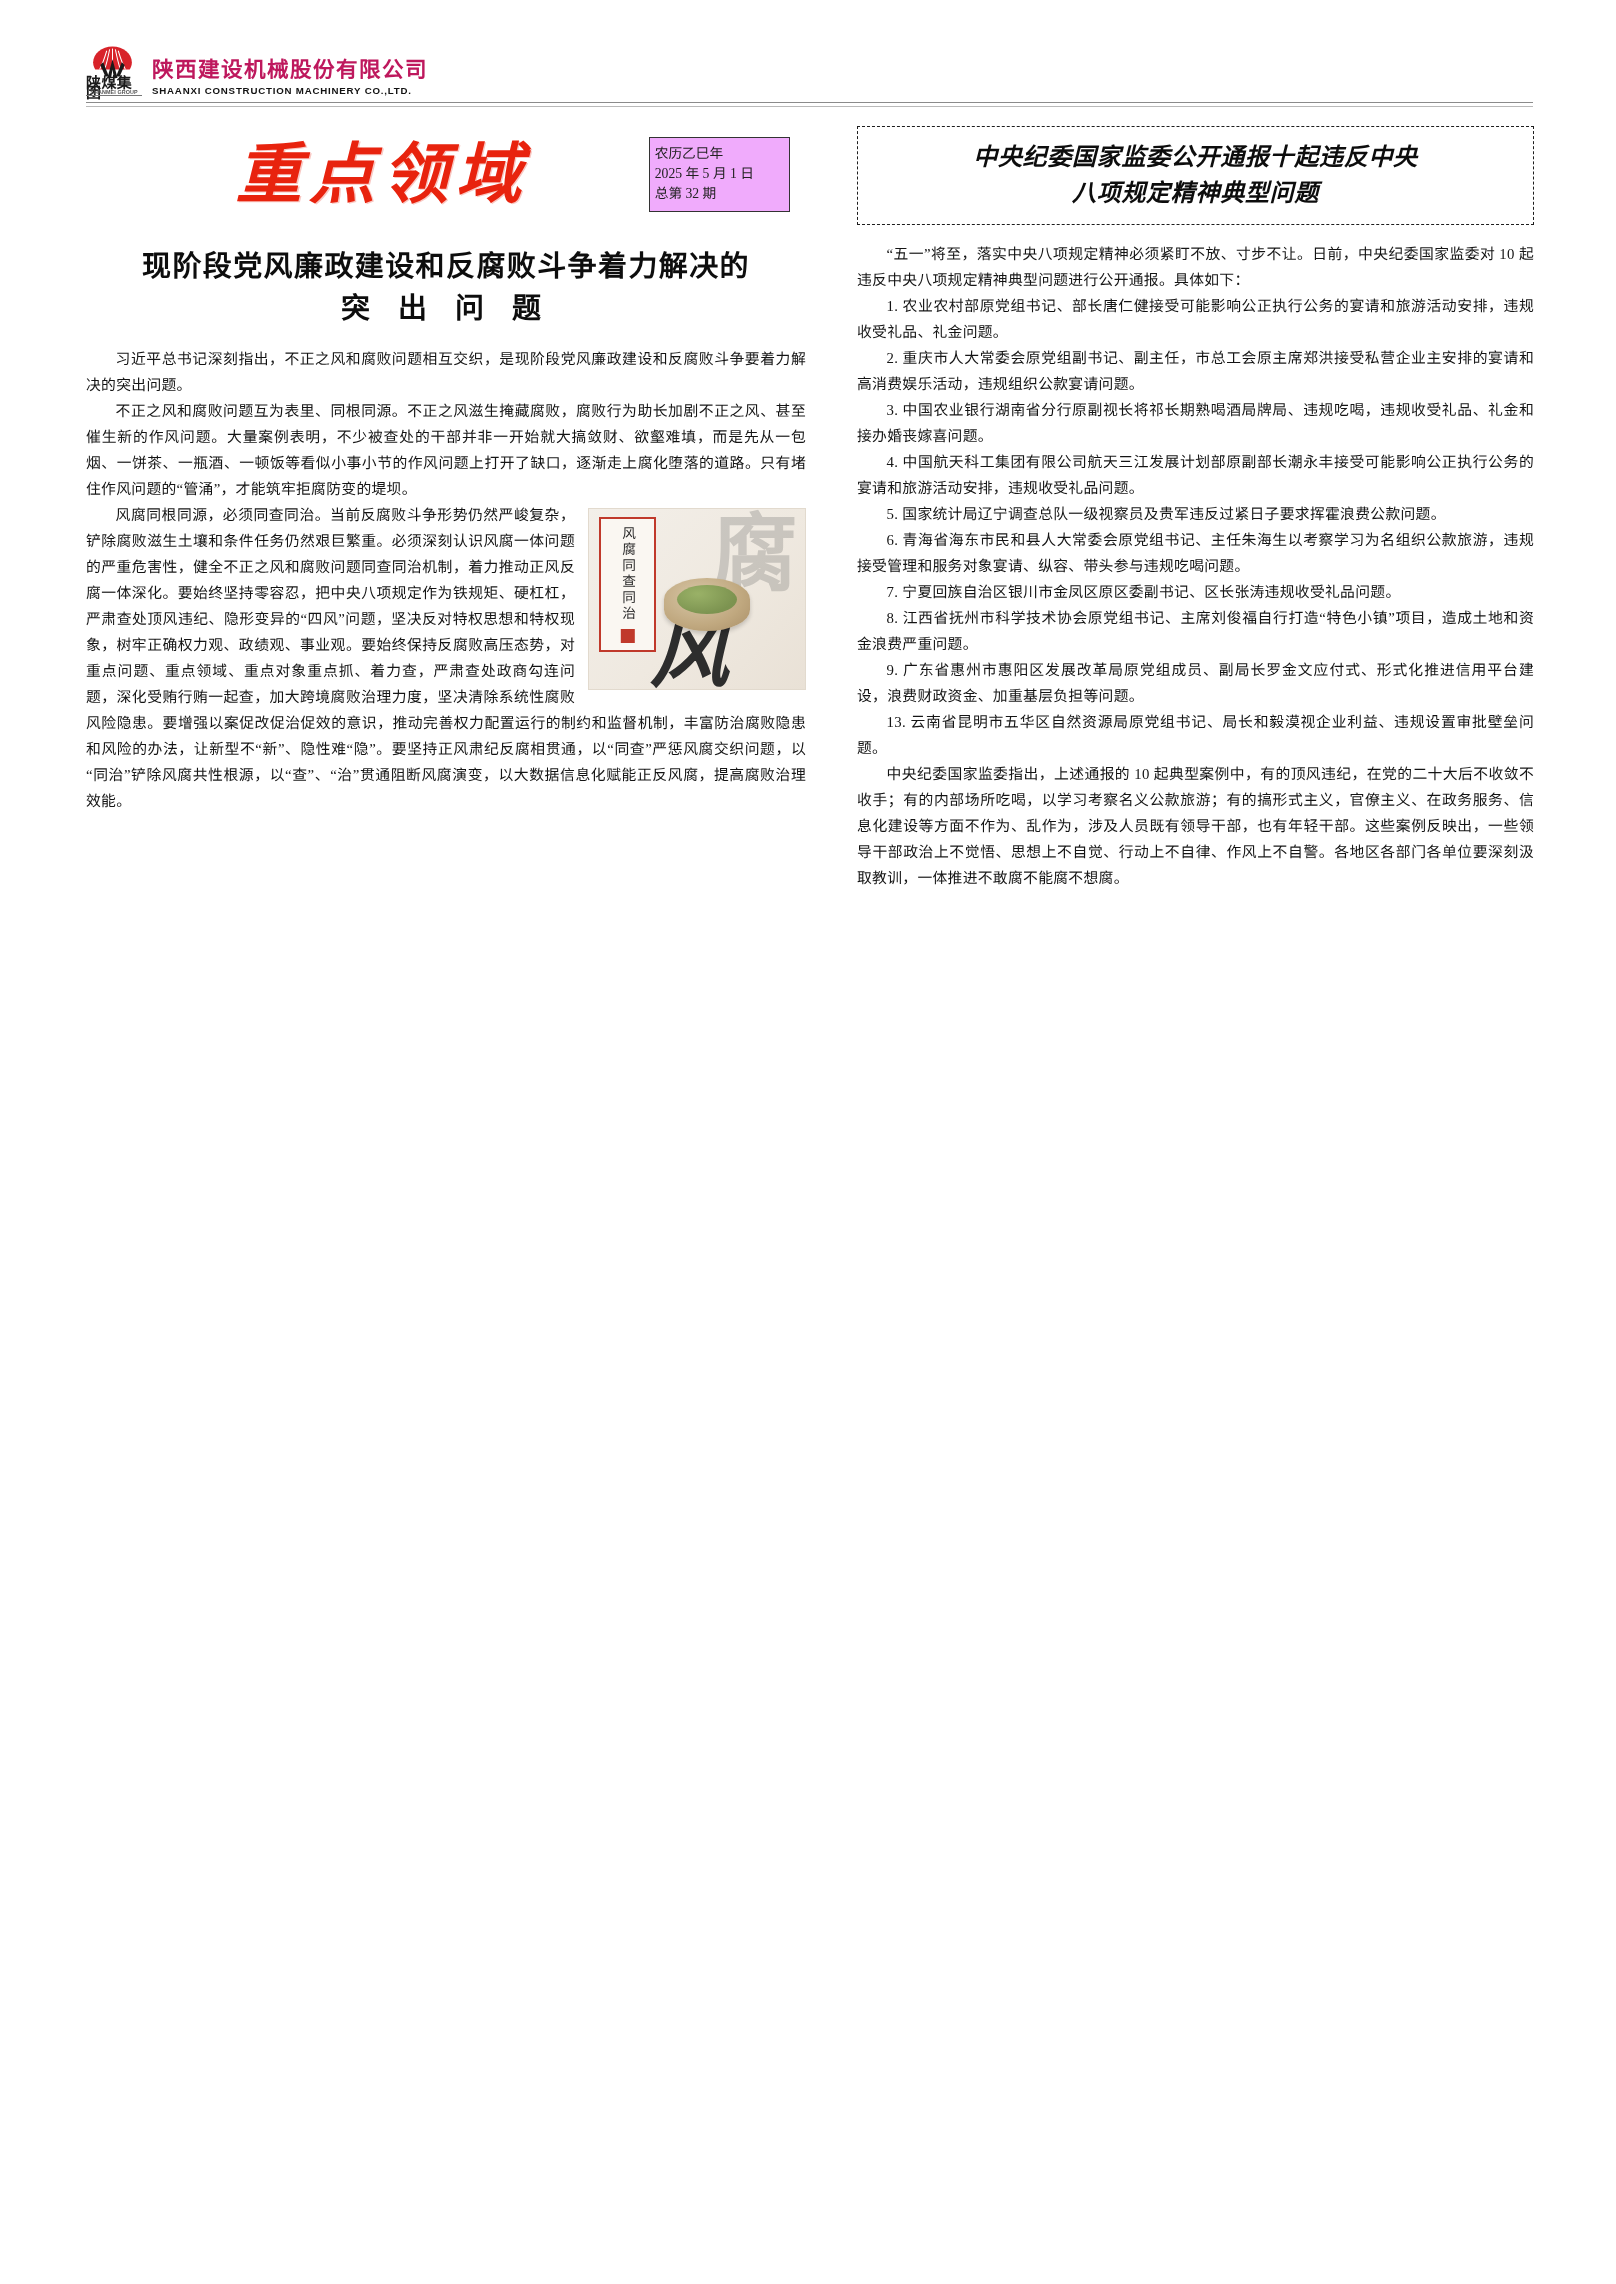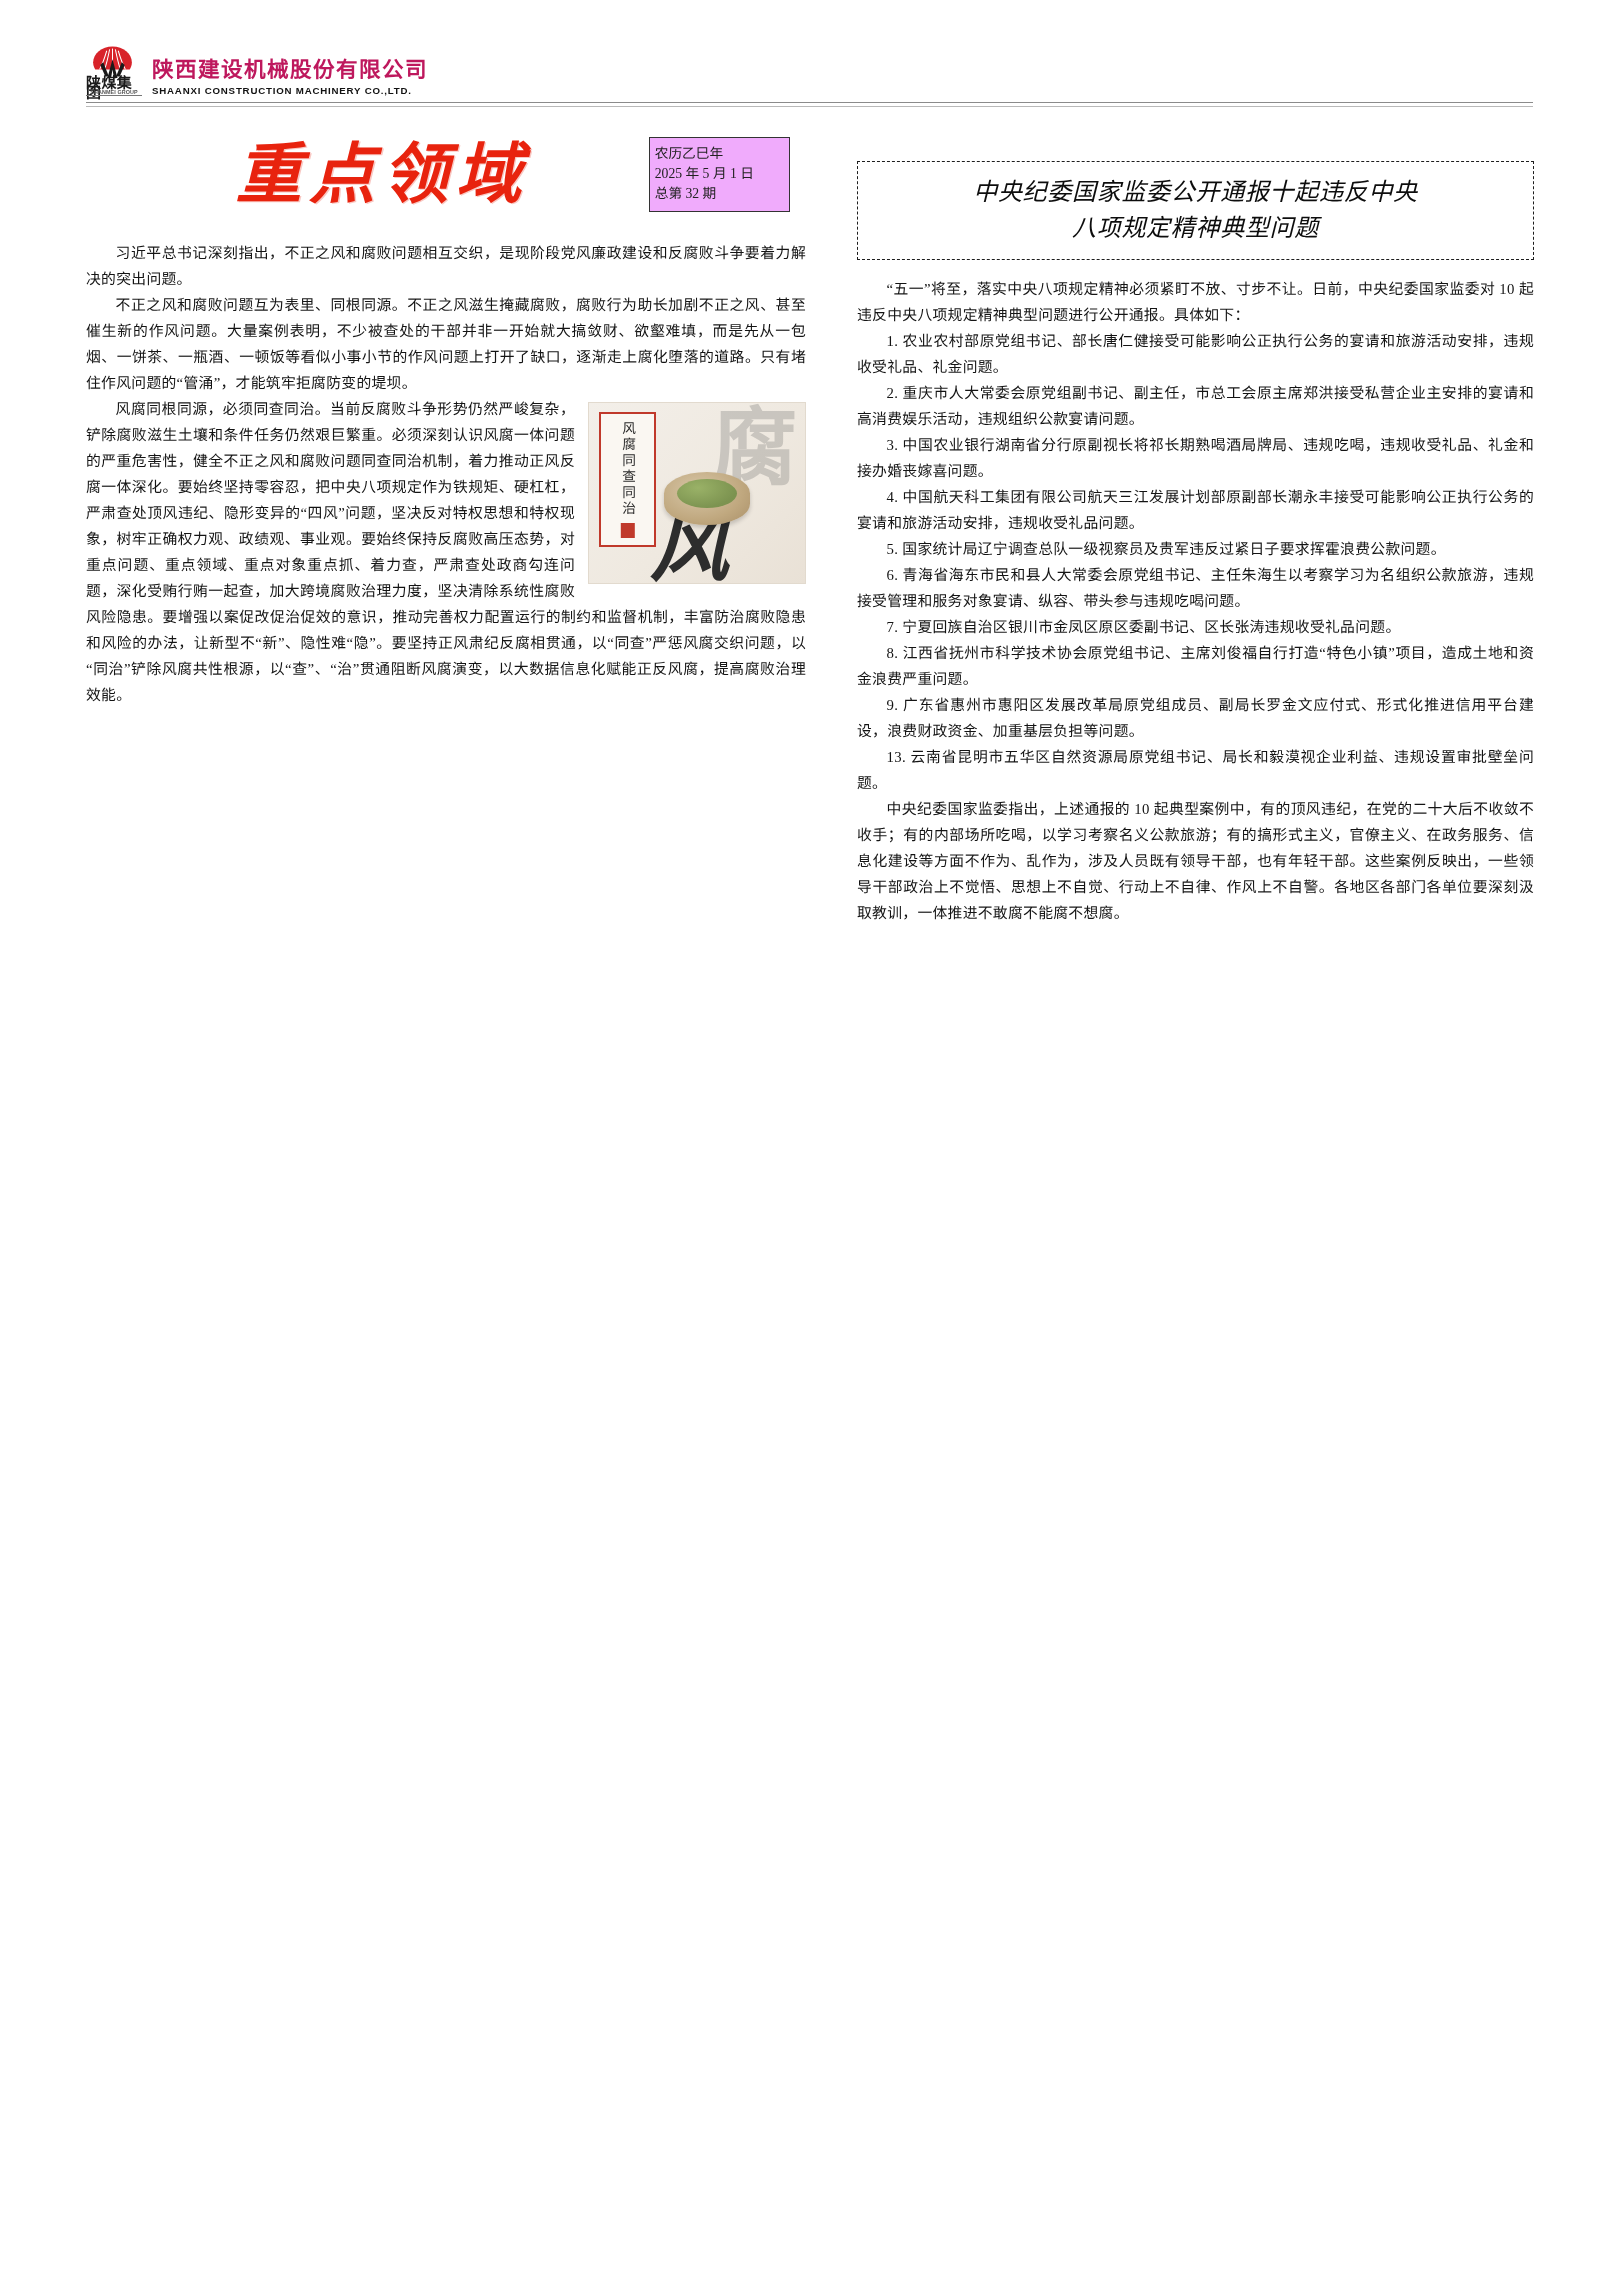--- a/index.html
+++ b/index.html
@@ -253,26 +253,25 @@
     left: 857px;
     top: 126px;
     width: 677px;
   }
   .dashed-head {
     border: 1.4px dashed #1d1d1d;
     padding: 11.5px 13px 13px;
     text-align: center;
     font-family: "Liberation Sans", sans-serif;
     font-size: 24px;
-    font-weight: 400;
+    font-weight: 700;
     font-style: italic;
     line-height: 36px;
     letter-spacing: 0.7px;
     color: #0d0d0d;
-    margin-top: 35px;
   }
   .p1-right .body-col { margin-top: 16px; }
 </style>
 </head>
 <body>
 
 <div class="page">
 
   <div class="sheet sheet-top">
 
@@ -305,20 +304,24 @@
     <div class="p1-left">
       <div class="masthead-row">
         <div class="masthead-title">重点领域</div>
         <div class="issue-box">
           <div>农历乙巳年</div>
           <div>2025 年 5 月 1 日</div>
           <div>总第 32 期</div>
         </div>
       </div>
 
+      <div class="p1-headline">
+        <div>现阶段党风廉政建设和反腐败斗争着力解决的</div>
+        <div class="ln2">突 出 问 题</div>
+      </div>
 
       <div class="body-col">
         <p>习近平总书记深刻指出，不正之风和腐败问题相互交织，是现阶段党风廉政建设和反腐败斗争要着力解决的突出问题。</p>
         <p>不正之风和腐败问题互为表里、同根同源。不正之风滋生掩藏腐败，腐败行为助长加剧不正之风、甚至催生新的作风问题。大量案例表明，不少被查处的干部并非一开始就大搞敛财、欲壑难填，而是先从一包烟、一饼茶、一瓶酒、一顿饭等看似小事小节的作风问题上打开了缺口，逐渐走上腐化堕落的道路。只有堵住作风问题的“管涌”，才能筑牢拒腐防变的堤坝。</p>
         <div class="illus">
           <div class="illus-big">腐</div>
           <div class="illus-big2">风</div>
           <div class="illus-plate"></div>
           <div class="illus-scroll">
             <div class="vtext">风腐同查同治</div>

